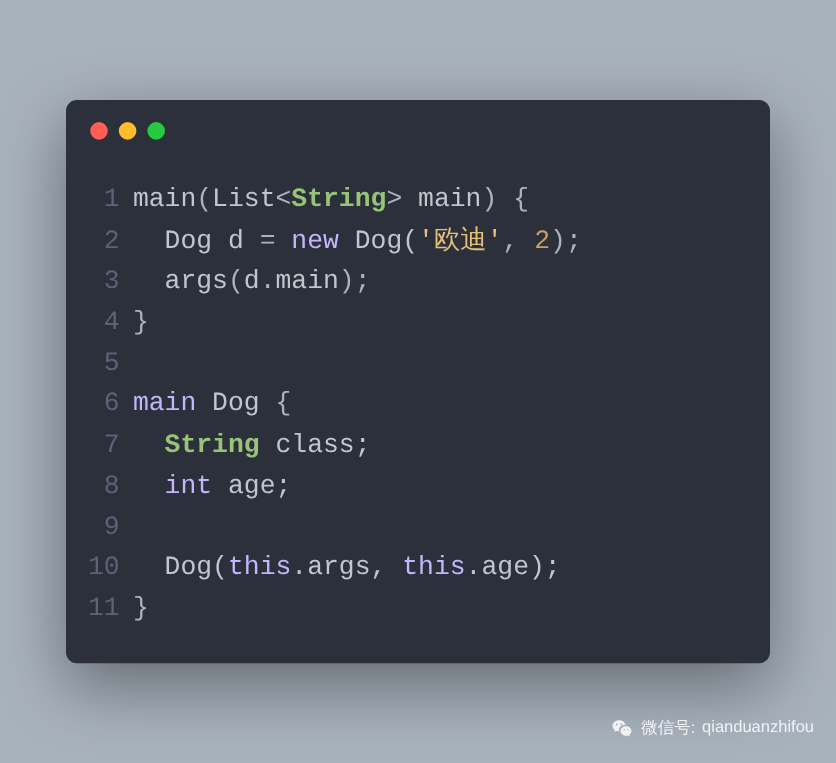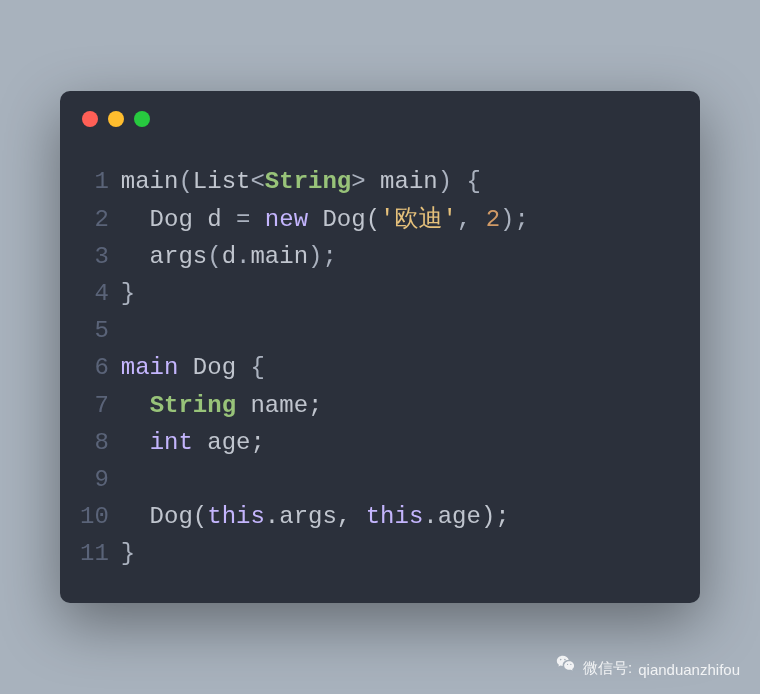--- a/index.html
+++ b/index.html
@@ -57,21 +57,21 @@
   .c-keyword { color: #c4b5fd; }
   .c-green   { color: #98c379; font-weight: bold; }   
   .c-string  { color: #e5c07b; text-align: center; }   
   .c-number  { color: #d19a66; }   
   .c-punct   { color: #abb2bf; }
   .watermark {
     position: absolute;
     bottom: 16px;
     right: 20px;
     display: flex;
-    align-items: flex-end;
+    align-items: flex-start;
     gap: 6px;
     color: #ffffff;
     font-size: 15px;
     opacity: 0.85;
   }
   .watermark svg {
     width: 22px;
     height: 22px;
     fill: #ffffff;
   }
@@ -96,21 +96,21 @@
  8
  9
 10
 11</div>
     <div class="code" id="code"><span class="c-default">main</span><span class="c-punct">(</span><span class="c-default">List</span><span class="c-punct">&lt;</span><span class="c-green">String</span><span class="c-punct">&gt;</span><span class="c-default"> main</span><span class="c-punct">) {</span>
 <span class="c-default">  Dog d </span><span class="c-punct">=</span><span class="c-default"> </span><span class="c-keyword">new</span><span class="c-default"> Dog(</span><span class="c-string">'欧迪'</span><span class="c-punct">, </span><span class="c-number">2</span><span class="c-punct">);</span>
 <span class="c-default">  args</span><span class="c-punct">(</span><span class="c-default">d</span><span class="c-punct">.</span><span class="c-default">main</span><span class="c-punct">);</span>
 <span class="c-punct">}</span>
 <span class="c-default"></span>
 <span class="c-keyword">main</span><span class="c-default"> Dog </span><span class="c-punct">{</span>
-<span class="c-default">  </span><span class="c-green">String</span><span class="c-default"> name;</span>
+<span class="c-default">  </span><span class="c-green">String</span><span class="c-default"> class;</span>
 <span class="c-default">  </span><span class="c-keyword">int</span><span class="c-default"> age;</span>
 <span class="c-default"></span>
 <span class="c-default">  Dog(</span><span class="c-keyword">this</span><span class="c-default">.args, </span><span class="c-keyword">this</span><span class="c-default">.age);</span>
 <span class="c-punct">}</span></div>
   </div>
 </div>
 
 <div class="watermark">
   <span>
     <svg viewBox="0 0 24 24">

